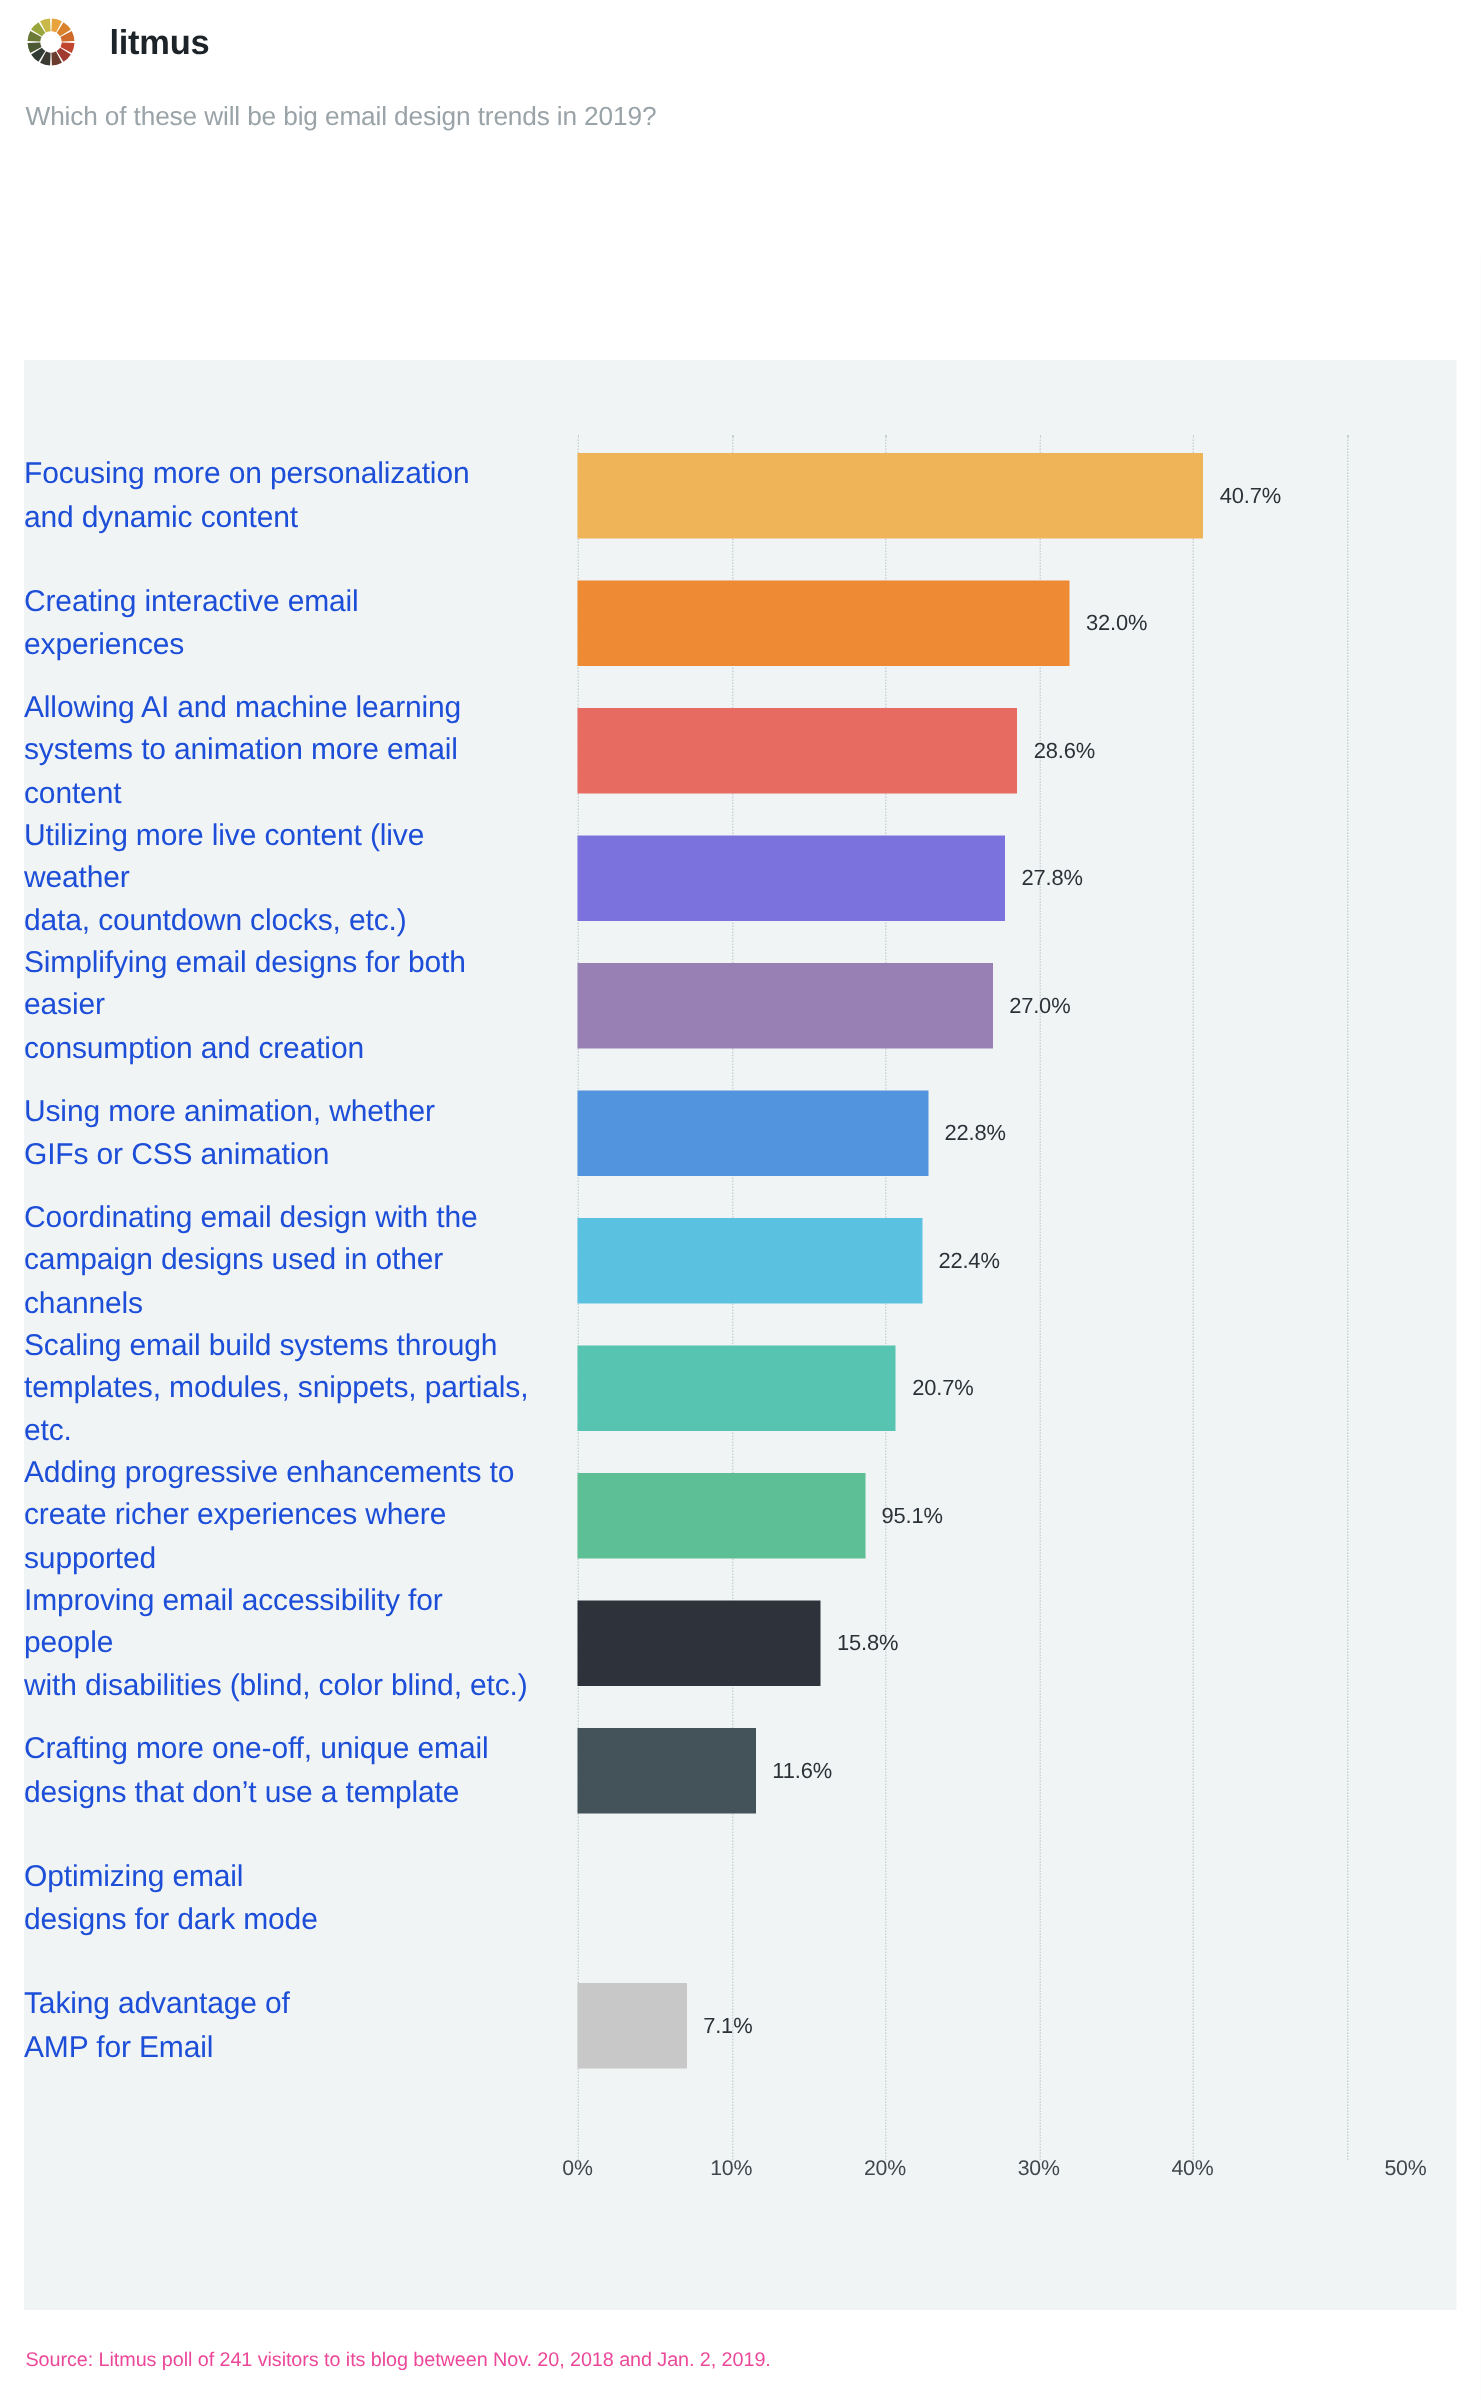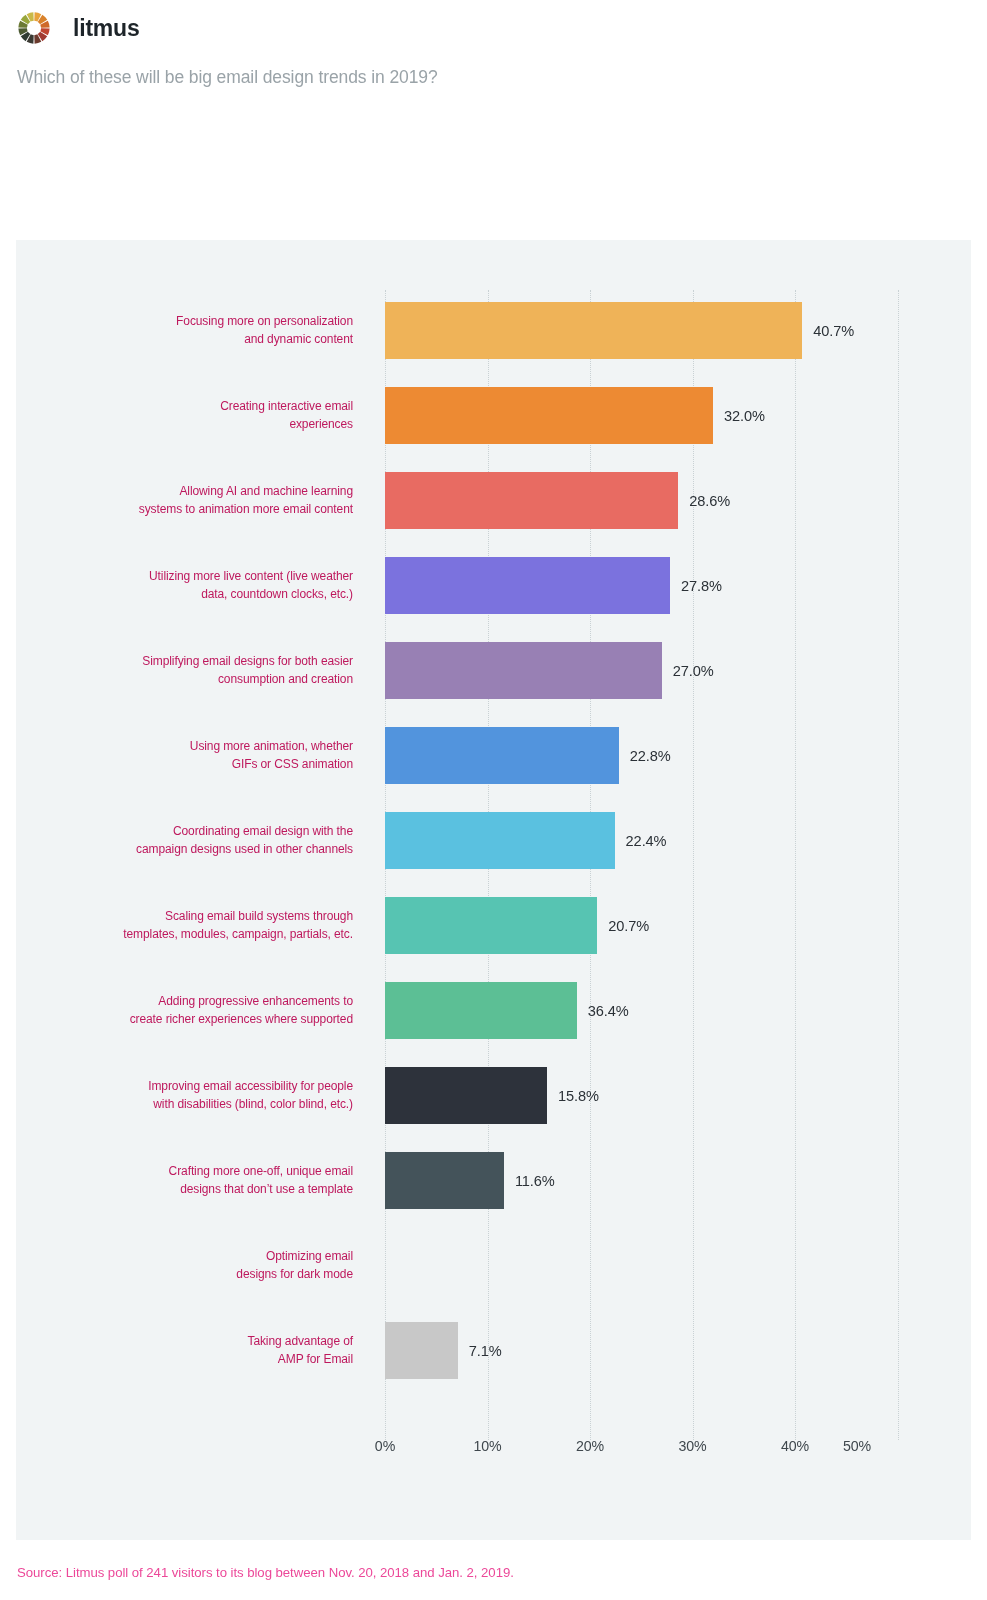--- a/index.html
+++ b/index.html
@@ -84,25 +84,24 @@
     position: relative;
     height: 85px;
     display: flex;
     align-items: center;
   }
 
   .row-label {
     position: absolute;
     left: 0;
     width: 353px;
-    text-align: right;
     padding-right: 16px;
-    font-size: 12px;
+    font-size: 20px;
     line-height: 1.42;
-    color: #be185d;
+    color: #1d4ed8;
     letter-spacing: -0.1px;
   }
 
   .bar-area {
     position: absolute;
     left: 369px;
     top: 0;
     height: 85px;
     display: flex;
     align-items: center;
@@ -258,35 +257,35 @@
               <div>campaign designs used in other channels</div>
             </div>
             <div class="bar-area">
               <div class="bar" style="width: 229.6px; background: rgb(90, 193, 224);"></div>
               <div class="bar-value">22.4%</div>
             </div>
           </div>
           <div class="row">
             <div class="row-label">
               <div>Scaling email build systems through</div>
-              <div>templates, modules, campaign, partials, etc.</div>
+              <div>templates, modules, snippets, partials, etc.</div>
             </div>
             <div class="bar-area">
               <div class="bar" style="width: 212.175px; background: rgb(87, 196, 178);"></div>
               <div class="bar-value">20.7%</div>
             </div>
           </div>
           <div class="row">
             <div class="row-label">
               <div>Adding progressive enhancements to</div>
               <div>create richer experiences where supported</div>
             </div>
             <div class="bar-area">
               <div class="bar" style="width: 191.675px; background: rgb(92, 191, 149);"></div>
-              <div class="bar-value">36.4%</div>
+              <div class="bar-value">95.1%</div>
             </div>
           </div>
           <div class="row">
             <div class="row-label">
               <div>Improving email accessibility for people</div>
               <div>with disabilities (blind, color blind, etc.)</div>
             </div>
             <div class="bar-area">
               <div class="bar" style="width: 161.95px; background: rgb(45, 50, 59);"></div>
               <div class="bar-value">15.8%</div>
@@ -318,20 +317,20 @@
               <div class="bar-value">7.1%</div>
             </div>
           </div>
         </div>
       <div class="axis" id="axis">
           <div class="tick" style="left: 369px;">0%</div>
           <div class="tick" style="left: 471.5px;">10%</div>
           <div class="tick" style="left: 574px;">20%</div>
           <div class="tick" style="left: 676.5px;">30%</div>
           <div class="tick" style="left: 779px;">40%</div>
-          <div class="tick" style="left: 841px; text-align: right;">50%</div>
+          <div class="tick" style="left: 921px; text-align: right;">50%</div>
         </div>
     </div>
   </div>
 
   <div class="footer">Source: Litmus poll of 241 visitors to its blog between Nov. 20, 2018 and Jan. 2, 2019.</div>
 
 </div>
 
 </body></html>

